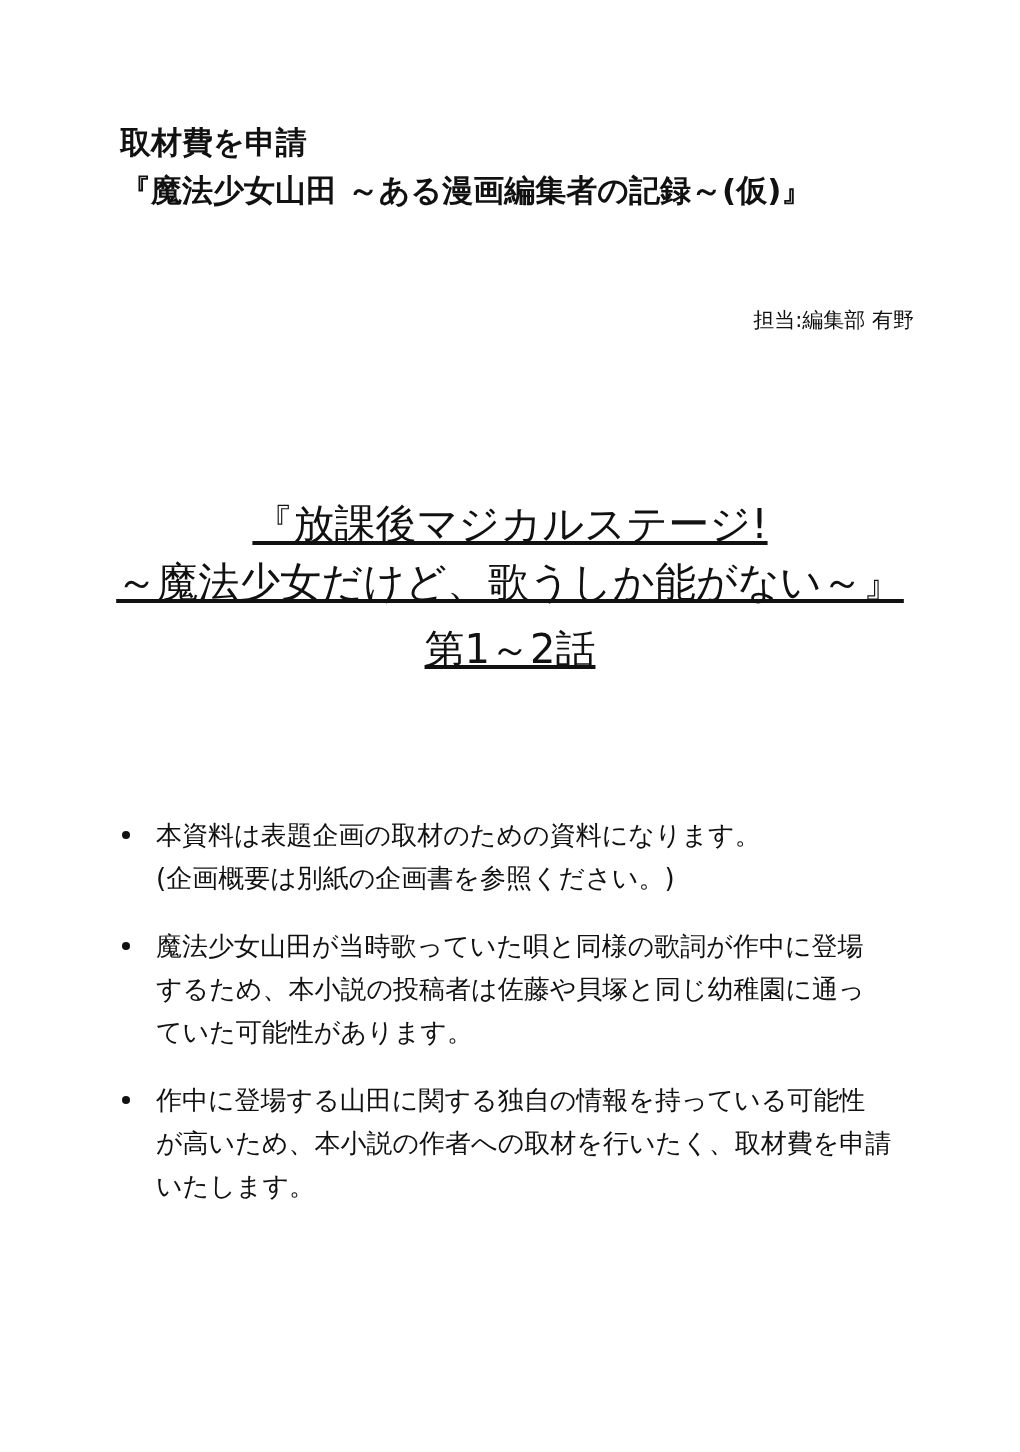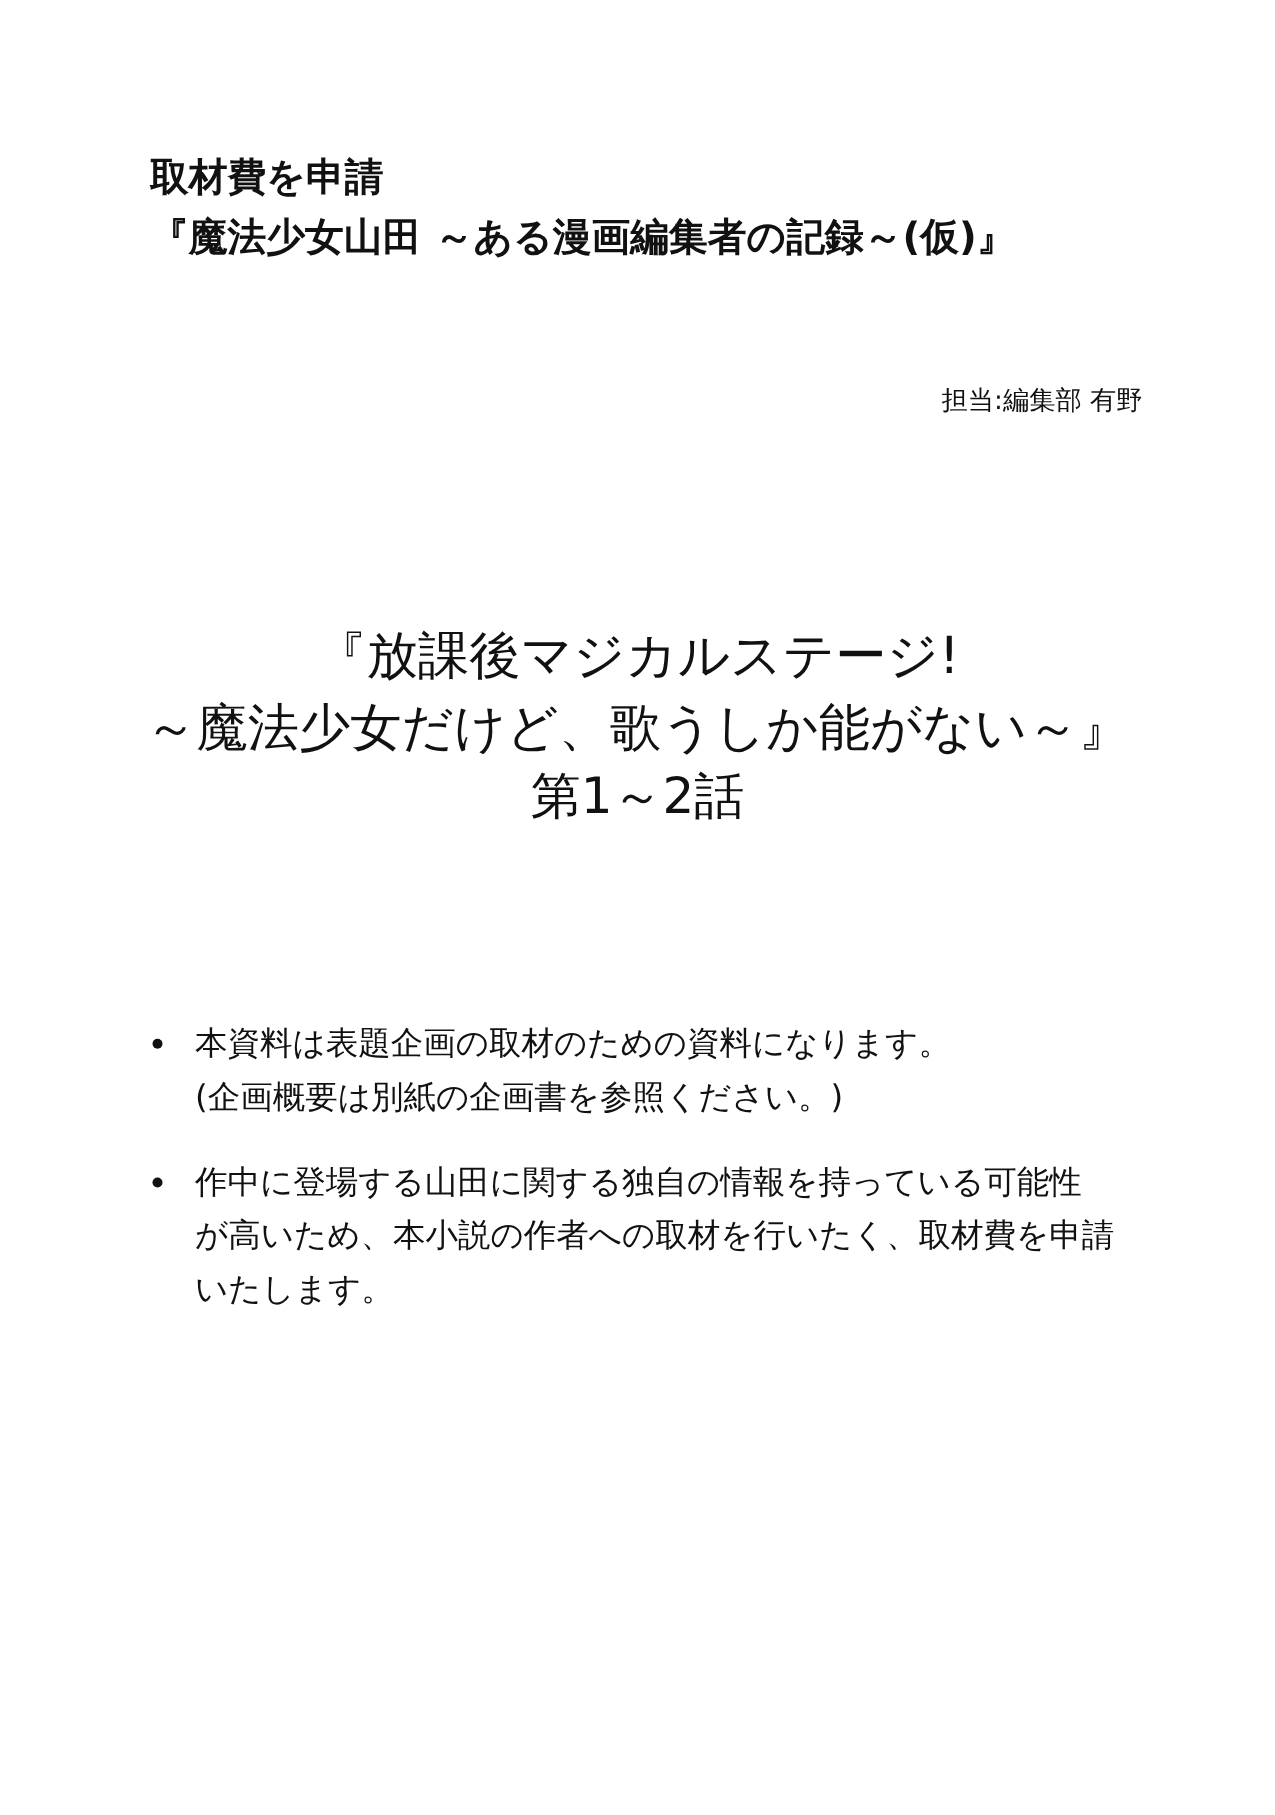--- a/index.html
+++ b/index.html
@@ -36,28 +36,29 @@
       line-height: 32px;
       white-space: nowrap;
       margin-top: 16px;
     }
     .title-block {
       position: absolute;
       left: 0;
       top: 495px;
       width: 1020px;
       text-align: center;
+      text-decoration: underline;
     }
     .title-line {
       font-size: 41px;
       line-height: 58px;
       white-space: nowrap;
     }
     .episode {
-      margin-top: 0;
+      margin-top: 12px;
       font-size: 40px;
       line-height: 52px;
       white-space: nowrap;
     }
     .bullets {
       position: absolute;
       left: 118px;
       top: 814px;
       width: 800px;
       margin: 0;
@@ -102,17 +103,23 @@
 </div>
 
 <ul class="bullets">
   <li class="bullet-item">
     <span class="bullet-dot"></span>
     <span class="bullet-text">本資料は表題企画の取材のための資料になります。
 (企画概要は別紙の企画書を参照ください。)</span>
   </li>
   <li class="bullet-item">
     <span class="bullet-dot"></span>
+    <span class="bullet-text">魔法少女山田が当時歌っていた唄と同様の歌詞が作中に登場
+するため、本小説の投稿者は佐藤や貝塚と同じ幼稚園に通っ
+ていた可能性があります。</span>
+  </li>
+  <li class="bullet-item">
+    <span class="bullet-dot"></span>
     <span class="bullet-text">作中に登場する山田に関する独自の情報を持っている可能性
 が高いため、本小説の作者への取材を行いたく、取材費を申請
 いたします。</span>
   </li>
 </ul>
 
 </body></html>

